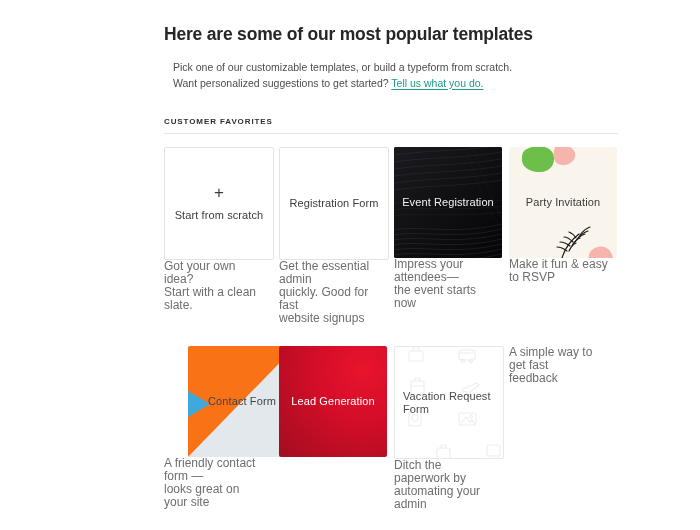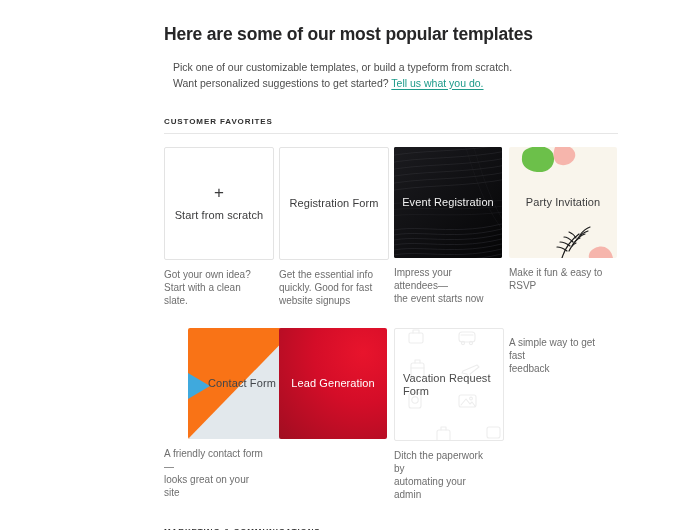--- a/index.html
+++ b/index.html
@@ -90,24 +90,23 @@
   .card-label {
     position: relative;
     z-index: 5;
     font-size: 11px;
     line-height: 13px;
     padding: 0 8px;
     color: #3b3b3c;
     letter-spacing: 0.1px;
   }
   .card-caption {
-    font-size: 10px;
+    font-size: 12px;
     line-height: 13px;
     color: #6e6e6e;
-    margin-top: 8px;
     padding-right: 8px;
   }
   .row-spacer { height: 21px; }
 
   
   .tile-blank {
     background: #ffffff;
     border: 1px solid #e3e3e3;
     flex-direction: column;
   }
@@ -179,21 +178,21 @@
             <div>Got your own idea?</div>
             <div>Start with a clean slate.</div>
           </div>
         </div>
 
         <div class="card-cell">
           <div class="card-tile tile-plain">
             <div class="card-label">Registration Form</div>
           </div>
           <div class="card-caption">
-            <div>Get the essential info</div>
+            <div>Get the essential admin</div>
             <div>quickly. Good for fast</div>
             <div>website signups</div>
           </div>
         </div>
 
         <div class="card-cell">
           <div class="card-tile tile-dark">
             <svg class="deco" viewBox="0 0 108 111" preserveAspectRatio="none">
               <defs>
                 <linearGradient id="dkg" x1="0" y1="0" x2="1" y2="1">

